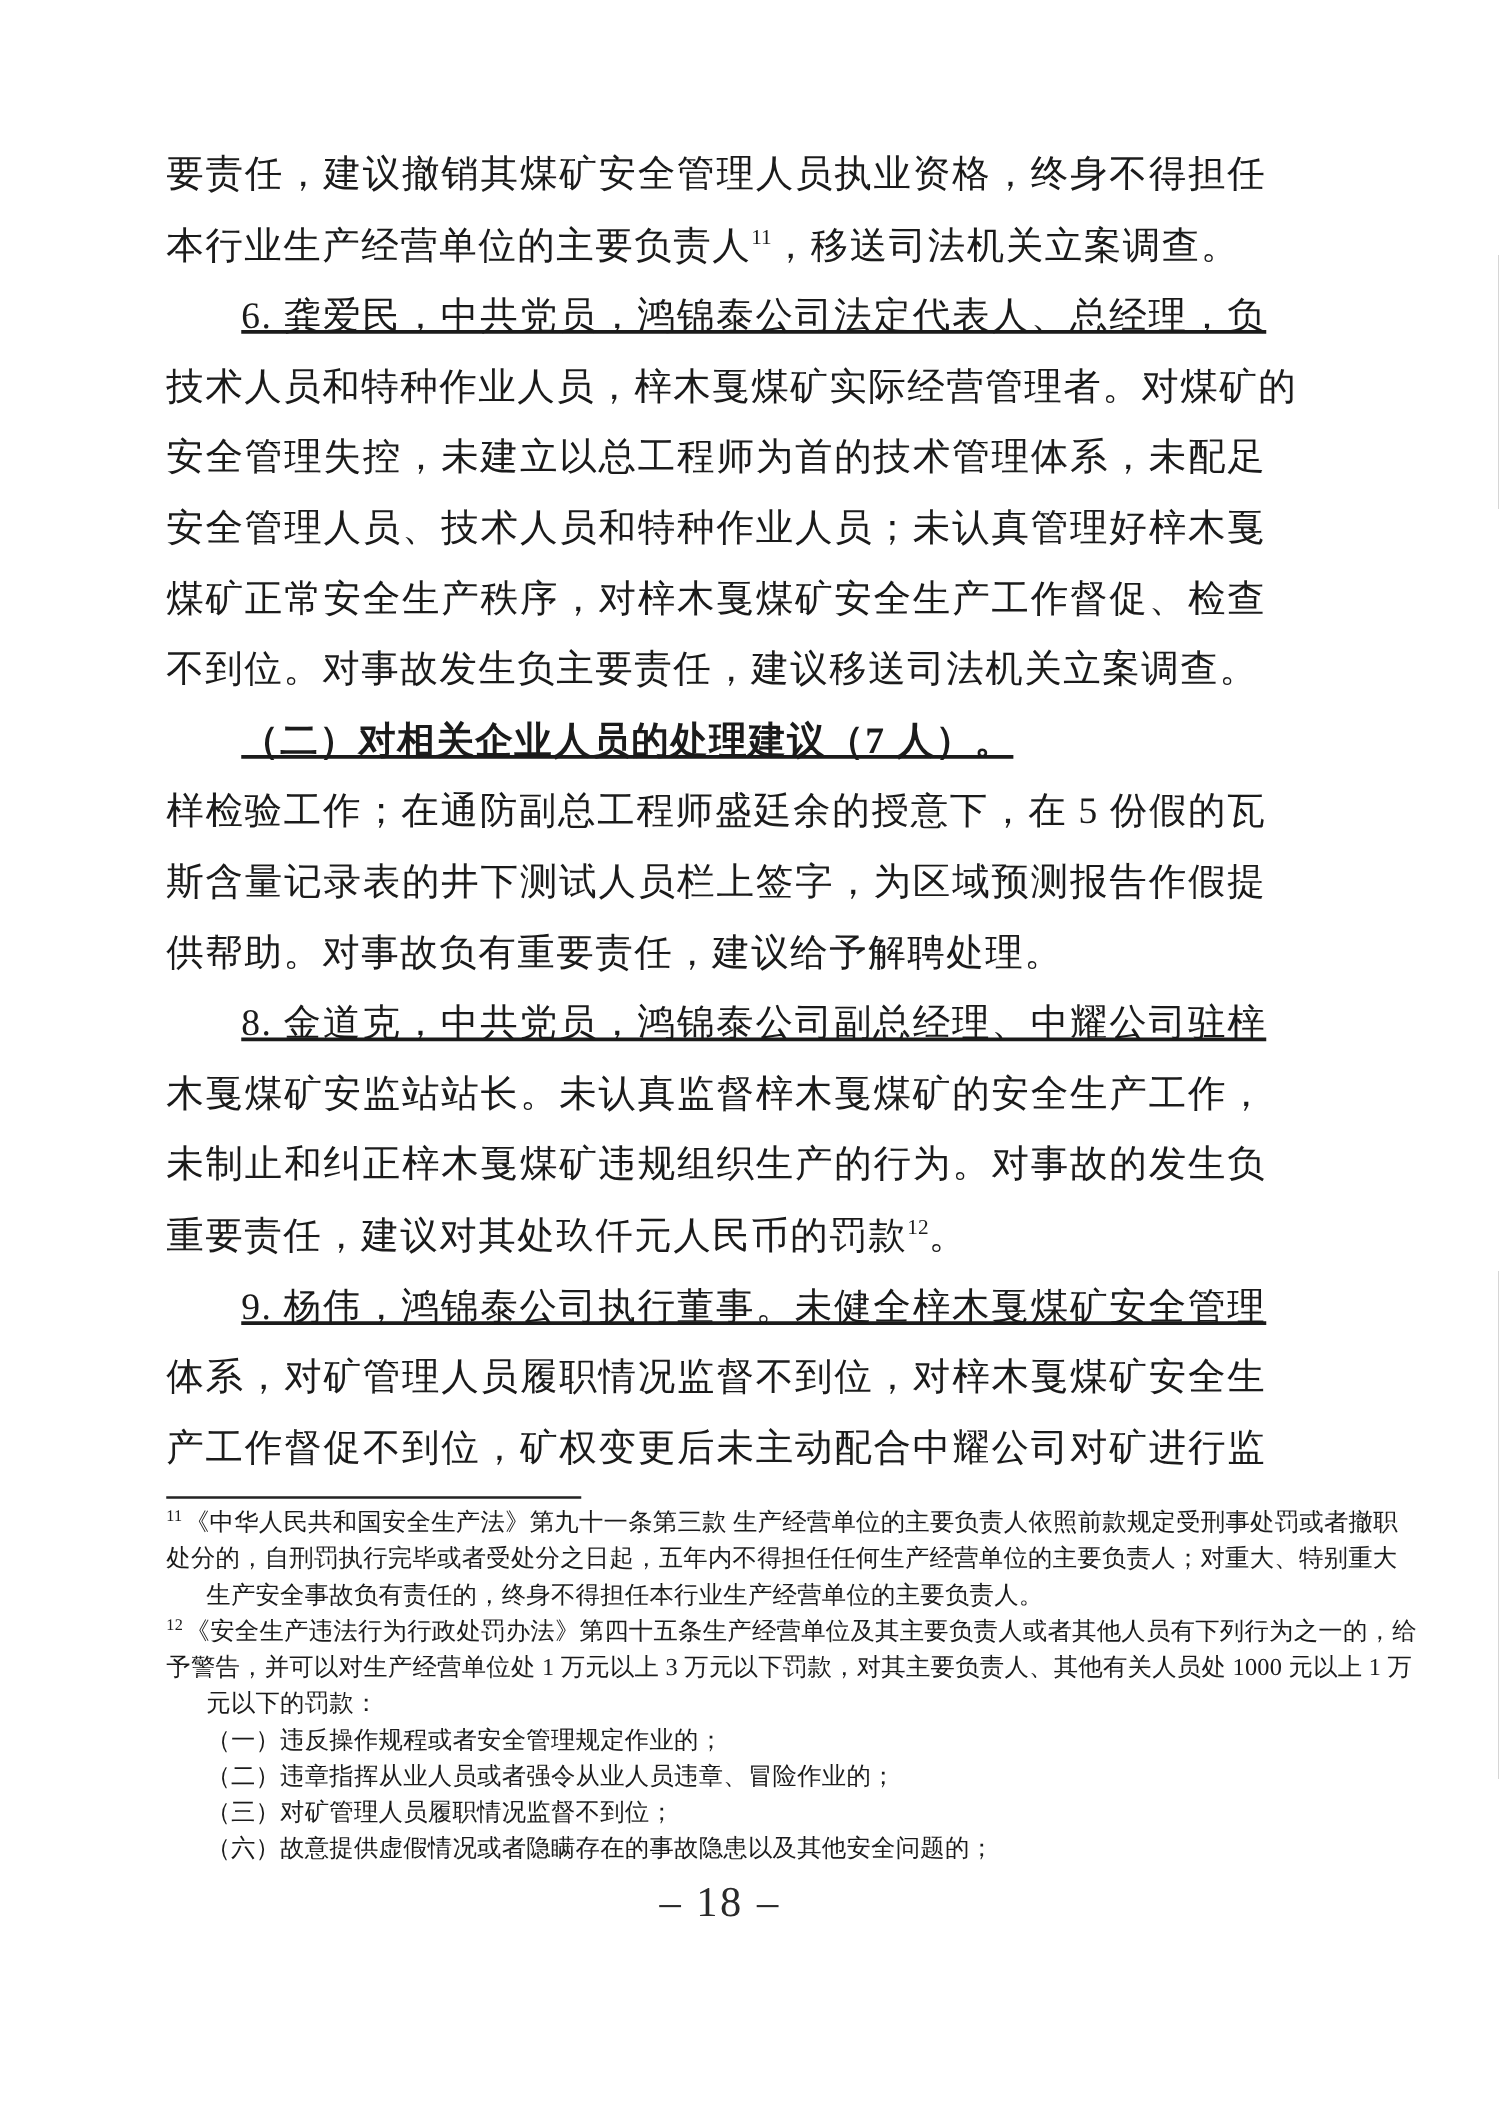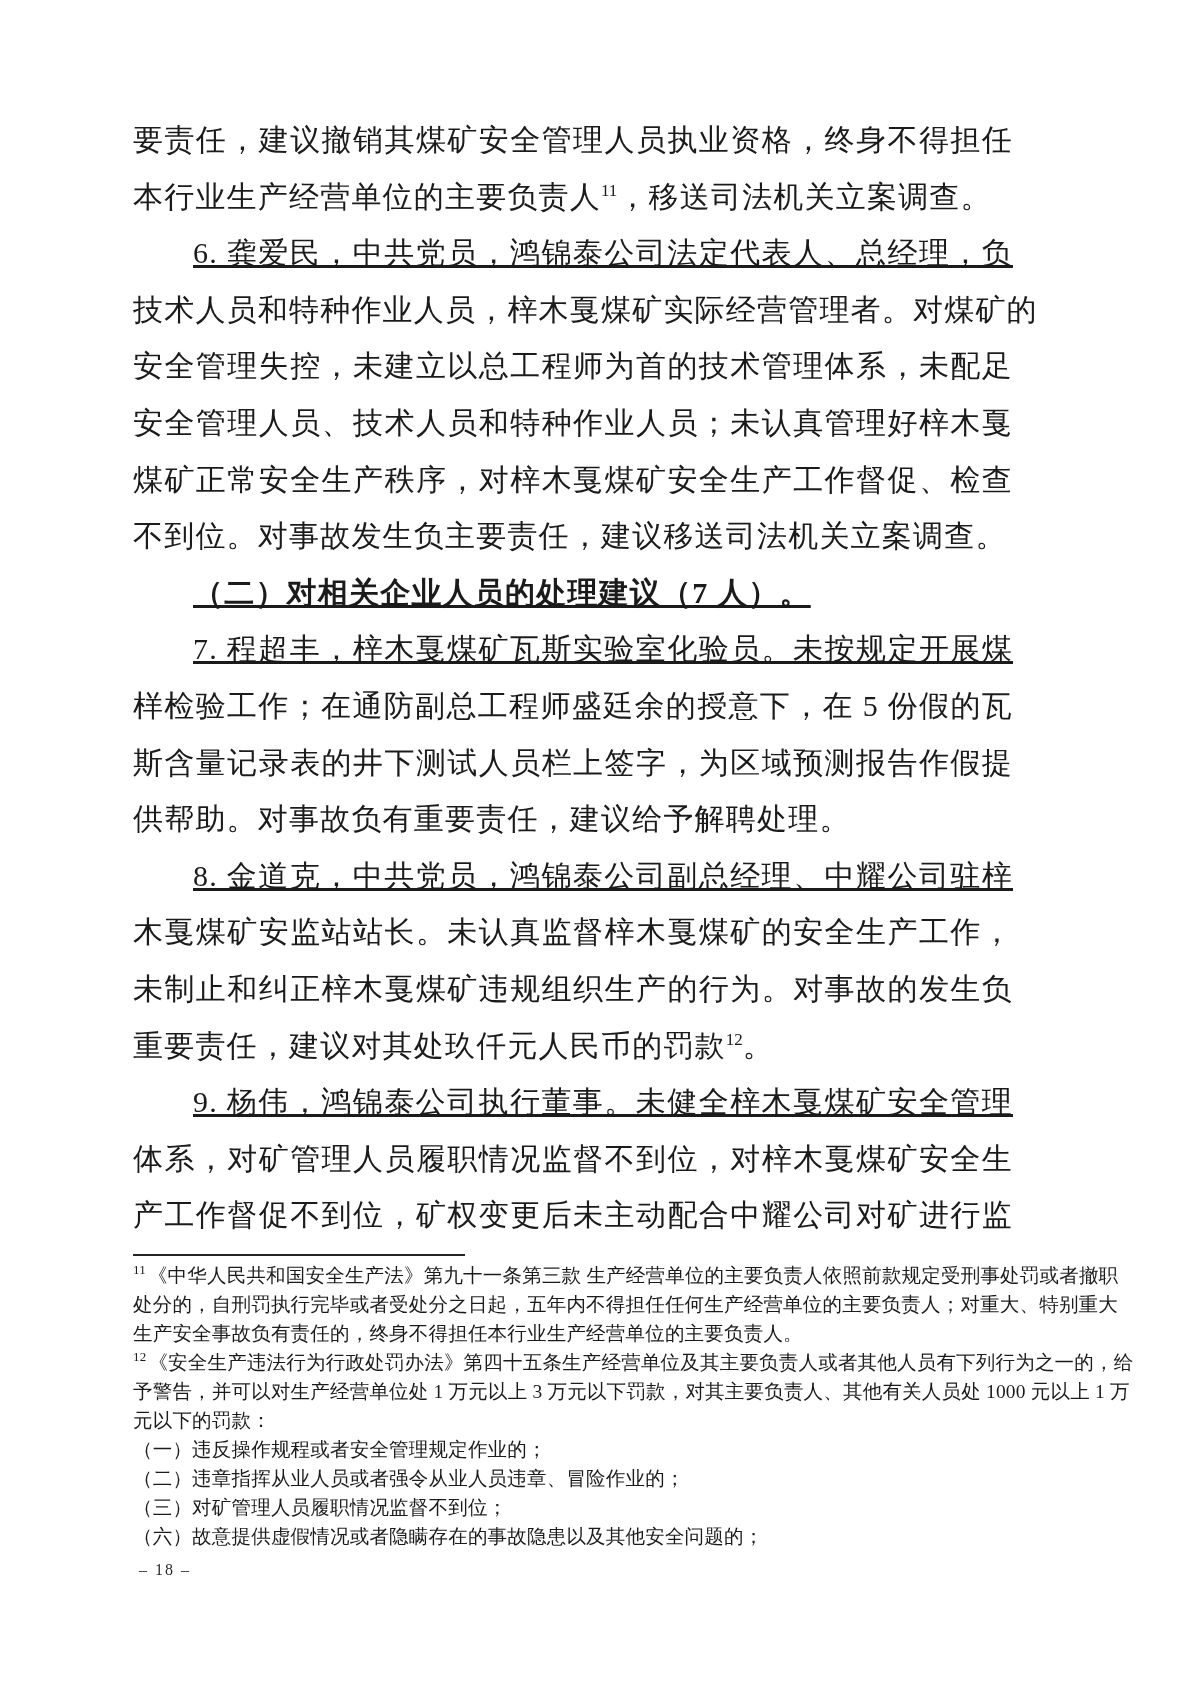--- a/index.html
+++ b/index.html
@@ -47,53 +47,53 @@
     margin-bottom: 5px;
   }
   .fnline {
     font-size: 19.5px;
     line-height: 29px;
     letter-spacing: 0.2px;
     text-align: justify;
     text-align-last: justify;
     white-space: nowrap;
   }
-  .fnline.pe { text-align-last: left; }
+  .fnline.pe { text-align-last: left; margin-left: 32px; }
   sup.fnmark {
     font-size: 13px;
     vertical-align: super;
     line-height: 0;
     margin-right: 2px;
   }
   
   .pageno {
     margin-top: 10px;
     padding-left: 6px;
-    font-size: 16px;
+    font-size: 34px;
     letter-spacing: 2px;
     color: #2a2a2a;
+    text-align: center;
   }
 </style>
 </head>
 <body>
 
 <div class="page">
   <div class="content">
 
     <div>
       <div class="bline">要责任，建议撤销其煤矿安全管理人员执业资格，终身不得担任</div>
       <div class="bline pe"><span>本行业生产经营单位的主要负责人</span><sup class="bref">11</sup><span>，移送司法机关立案调查。</span></div>
       <div class="bline indent">6. 龚爱民，中共党员，鸿锦泰公司法定代表人、总经理，负</div>
       <div class="bline">技术人员和特种作业人员，梓木戛煤矿实际经营管理者。对煤矿的</div>
       <div class="bline">安全管理失控，未建立以总工程师为首的技术管理体系，未配足</div>
       <div class="bline">安全管理人员、技术人员和特种作业人员；未认真管理好梓木戛</div>
       <div class="bline">煤矿正常安全生产秩序，对梓木戛煤矿安全生产工作督促、检查</div>
       <div class="bline pe">不到位。对事故发生负主要责任，建议移送司法机关立案调查。</div>
       <div class="bline pe indent heading">（二）对相关企业人员的处理建议（7 人）。</div>
-      <div class="bline indent">7. 程超丰，梓木戛煤矿瓦斯实验室化验员。未按规定开展煤</div>
       <div class="bline">样检验工作；在通防副总工程师盛廷余的授意下，在 5 份假的瓦</div>
       <div class="bline">斯含量记录表的井下测试人员栏上签字，为区域预测报告作假提</div>
       <div class="bline pe">供帮助。对事故负有重要责任，建议给予解聘处理。</div>
       <div class="bline indent">8. 金道克，中共党员，鸿锦泰公司副总经理、中耀公司驻梓</div>
       <div class="bline">木戛煤矿安监站站长。未认真监督梓木戛煤矿的安全生产工作，</div>
       <div class="bline">未制止和纠正梓木戛煤矿违规组织生产的行为。对事故的发生负</div>
       <div class="bline pe"><span>重要责任，建议对其处玖仟元人民币的罚款</span><sup class="bref">12</sup><span>。</span></div>
       <div class="bline indent">9. 杨伟，鸿锦泰公司执行董事。未健全梓木戛煤矿安全管理</div>
       <div class="bline">体系，对矿管理人员履职情况监督不到位，对梓木戛煤矿安全生</div>
       <div class="bline">产工作督促不到位，矿权变更后未主动配合中耀公司对矿进行监</div>

